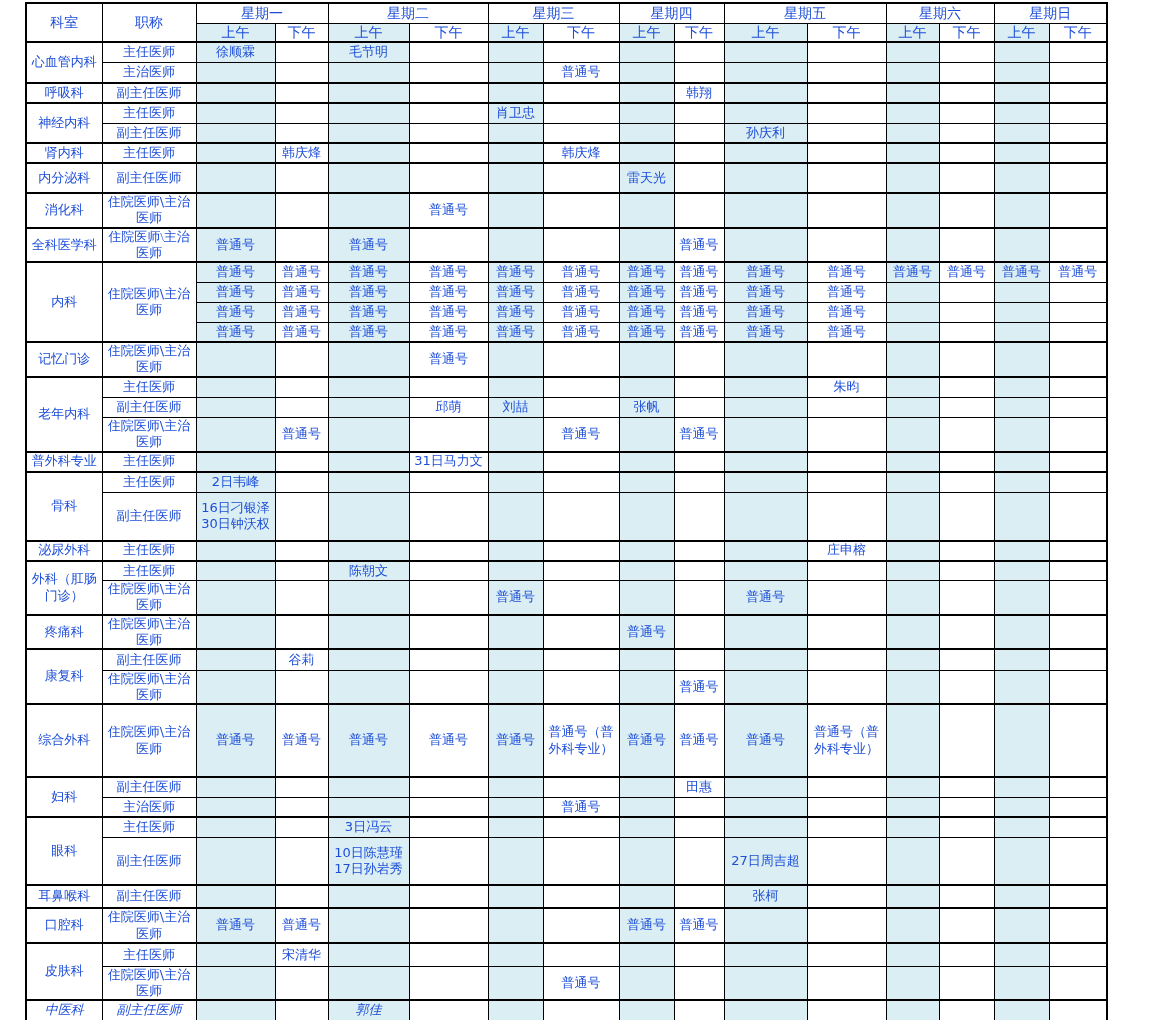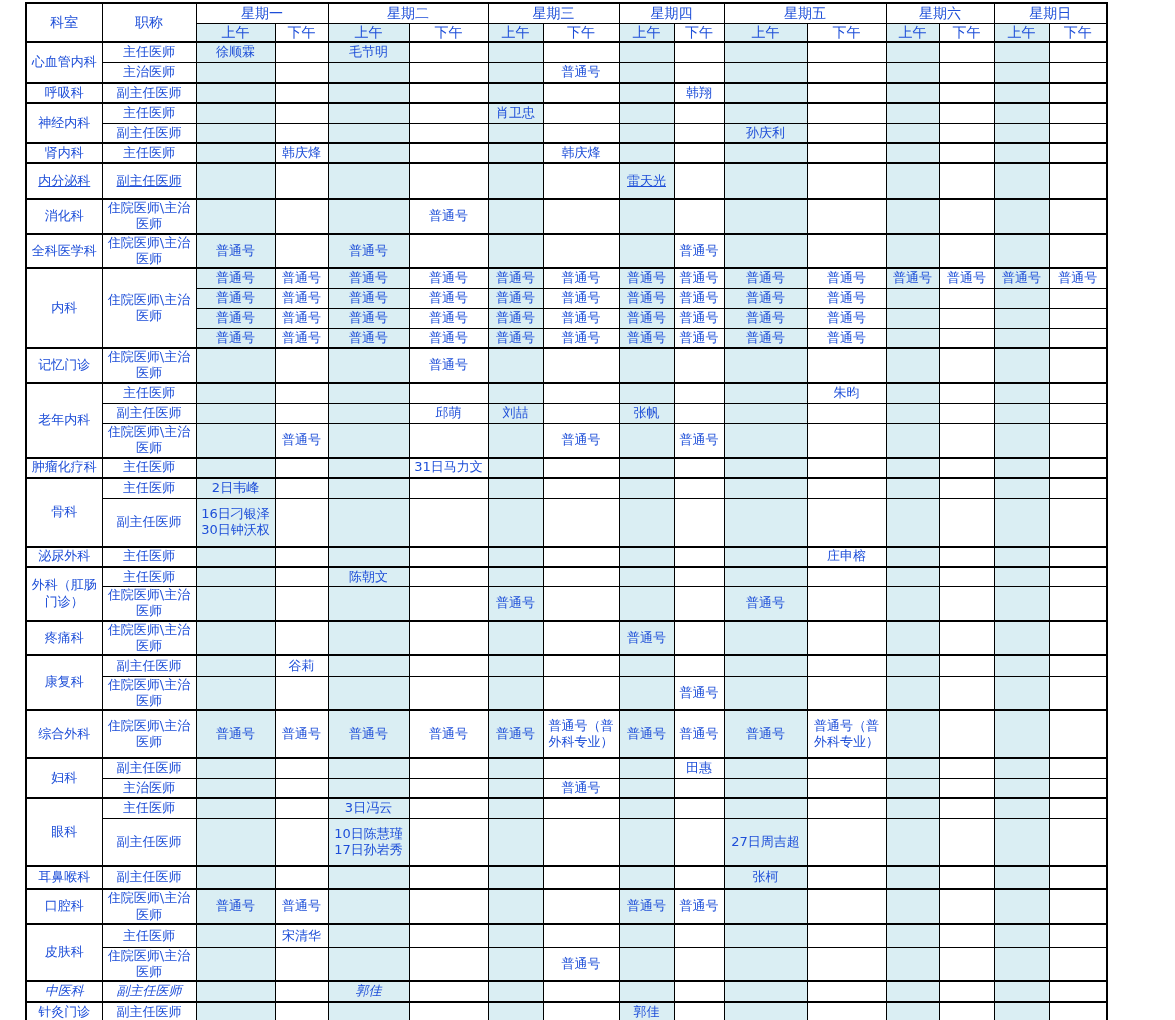--- a/index.html
+++ b/index.html
@@ -168,21 +168,21 @@
           <td>韩庆烽</td>
           <td class="am"></td>
           <td></td>
           <td class="am"></td>
           <td></td>
           <td class="am"></td>
           <td></td>
           <td class="am"></td>
           <td></td>
         </tr>
-        <tr class="group-start" style="height: 36px; text-decoration: underline;">
+        <tr class="group-start" style="height: 30px;">
           <td class="dept" rowspan="1">内分泌科</td>
           <td class="title" rowspan="1">副主任医师</td>
           <td class="am"></td>
           <td></td>
           <td class="am"></td>
           <td></td>
           <td class="am"></td>
           <td></td>
           <td class="am">雷天光</td>
           <td></td>
@@ -204,21 +204,21 @@
           <td></td>
           <td class="am"></td>
           <td></td>
           <td class="am"></td>
           <td></td>
           <td class="am"></td>
           <td></td>
           <td class="am"></td>
           <td></td>
         </tr>
-        <tr class="group-start" style="height: 32px;">
+        <tr class="group-start" style="height: 32px; font-family: Liberation Serif, serif;">
           <td class="dept" rowspan="1">全科医学科</td>
           <td class="title" rowspan="1">住院医师\主治医师</td>
           <td class="am">普通号</td>
           <td></td>
           <td class="am">普通号</td>
           <td></td>
           <td class="am"></td>
           <td></td>
           <td class="am"></td>
           <td>普通号</td>
@@ -359,21 +359,21 @@
           <td class="am"></td>
           <td>普通号</td>
           <td class="am"></td>
           <td></td>
           <td class="am"></td>
           <td></td>
           <td class="am"></td>
           <td></td>
         </tr>
         <tr class="group-start" style="height: 20px;">
-          <td class="dept" rowspan="1">肿瘤化疗科</td>
+          <td class="dept" rowspan="1">普外科专业</td>
           <td class="title" rowspan="1">主任医师</td>
           <td class="am"></td>
           <td></td>
           <td class="am"></td>
           <td>31日马力文</td>
           <td class="am"></td>
           <td></td>
           <td class="am"></td>
           <td></td>
           <td class="am"></td>
@@ -518,21 +518,21 @@
           <td></td>
           <td class="am"></td>
           <td>普通号</td>
           <td class="am"></td>
           <td></td>
           <td class="am"></td>
           <td></td>
           <td class="am"></td>
           <td></td>
         </tr>
-        <tr class="group-start" style="height: 48px;">
+        <tr class="group-start" style="height: 73px;">
           <td class="dept" rowspan="1">综合外科</td>
           <td class="title" rowspan="1">住院医师\主治医师</td>
           <td class="am">普通号</td>
           <td>普通号</td>
           <td class="am">普通号</td>
           <td>普通号</td>
           <td class="am">普通号</td>
           <td>普通号（普外科专业）</td>
           <td class="am">普通号</td>
           <td>普通号</td>

